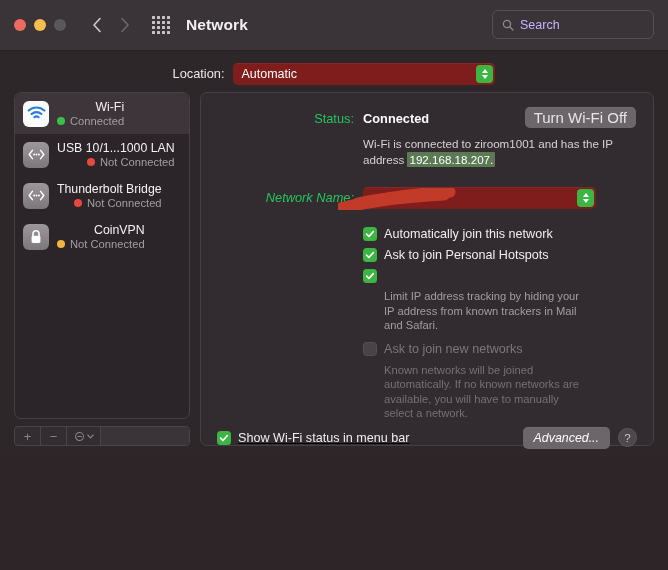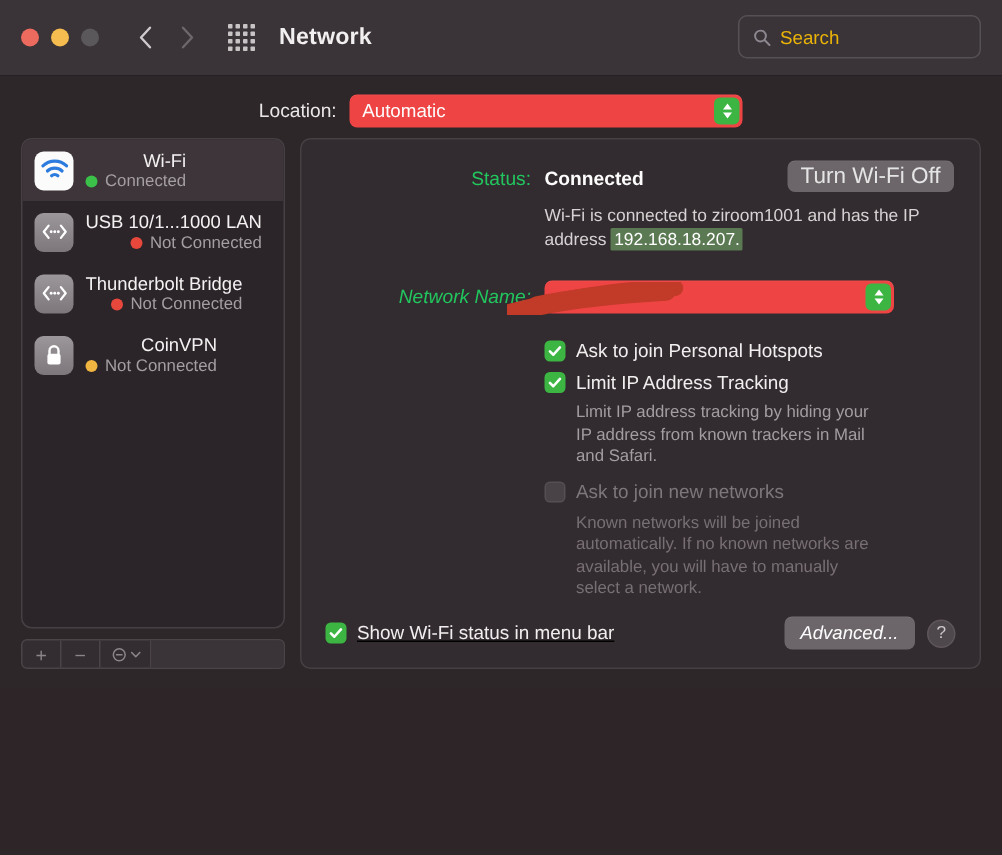--- a/index.html
+++ b/index.html
@@ -79,38 +79,38 @@
     width: 162px;
     height: 29px;
     border: 1px solid #555054;
     border-radius: 6px;
     background: #3a3438;
     display: flex;
     align-items: center;
     padding: 0 9px;
     gap: 6px;
   }
-  #search-field .ph { color: #eab308; font-size: 12.5px; }
+  #search-field .ph { color: #c4b5fd; font-size: 12.5px; }
 
   
   #location-row {
     flex: 0 0 auto;
     height: 41px;
     display: flex;
     align-items: center;
     justify-content: center;
     gap: 9px;
     padding-top: 4px;
   }
   #location-label { color: #eae7e8; font-size: 12.8px; }
 
   .popup {
     position: relative;
     height: 22px;
-    background: #ef4444;
+    background: #7f1d1d;
     border-radius: 5px;
     display: flex;
     align-items: center;
     padding-left: 8px;
     box-shadow: 0 0.5px 0 rgba(255,255,255,0.10) inset;
   }
   .popup .value { color: #fdfcfc; font-size: 12.5px; white-space: nowrap; overflow: hidden; }
   .stepper {
     position: absolute;
     right: 2px; top: 2px;
@@ -545,37 +545,44 @@
         </div>
       </div>
 
       <svg id="redaction" viewBox="0 0 128 22">
         <path d="M2 20 C 22 15, 46 10, 70 7 C 86 5, 100 4, 112 4" fill="none" stroke="#c23a28" stroke-width="11" stroke-linecap="round"></path>
         <path d="M20 16 C 44 11, 70 8, 106 6" fill="none" stroke="#c23a28" stroke-width="13" stroke-linecap="round"></path>
       </svg>
 
       <div id="checkbox-area">
 
-
         <div class="cb-row">
           <span class="cb-box">
             <svg width="10" height="10" viewBox="0 0 10 10">
               <path d="M1.6 5.2 L3.9 7.5 L8.3 2.6" fill="none" stroke="#ffffff" stroke-width="1.7" stroke-linecap="round" stroke-linejoin="round"></path>
             </svg>
           </span>
-          <span class="cb-label">Ask to join Personal Hotspots</span>
+          <span class="cb-label">Automatically join this network</span>
         </div>
 
         <div class="cb-row">
           <span class="cb-box">
             <svg width="10" height="10" viewBox="0 0 10 10">
               <path d="M1.6 5.2 L3.9 7.5 L8.3 2.6" fill="none" stroke="#ffffff" stroke-width="1.7" stroke-linecap="round" stroke-linejoin="round"></path>
             </svg>
           </span>
-          <span class="cb-label">Limit IP Address Tracking</span>
+          <span class="cb-label">Ask to join Personal Hotspots</span>
+        </div>
+
+        <div class="cb-row">
+          <span class="cb-box">
+            <svg width="10" height="10" viewBox="0 0 10 10">
+              <path d="M1.6 5.2 L3.9 7.5 L8.3 2.6" fill="none" stroke="#ffffff" stroke-width="1.7" stroke-linecap="round" stroke-linejoin="round"></path>
+            </svg>
+          </span>
         </div>
         <div class="cb-help">Limit IP address tracking by hiding your IP address from known trackers in Mail and Safari.</div>
 
         <div class="cb-row disabled">
           <span class="cb-box off"></span>
           <span class="cb-label">Ask to join new networks</span>
         </div>
         <div class="cb-help dim">Known networks will be joined automatically. If no known networks are available, you will have to manually select a network.</div>
 
       </div>

